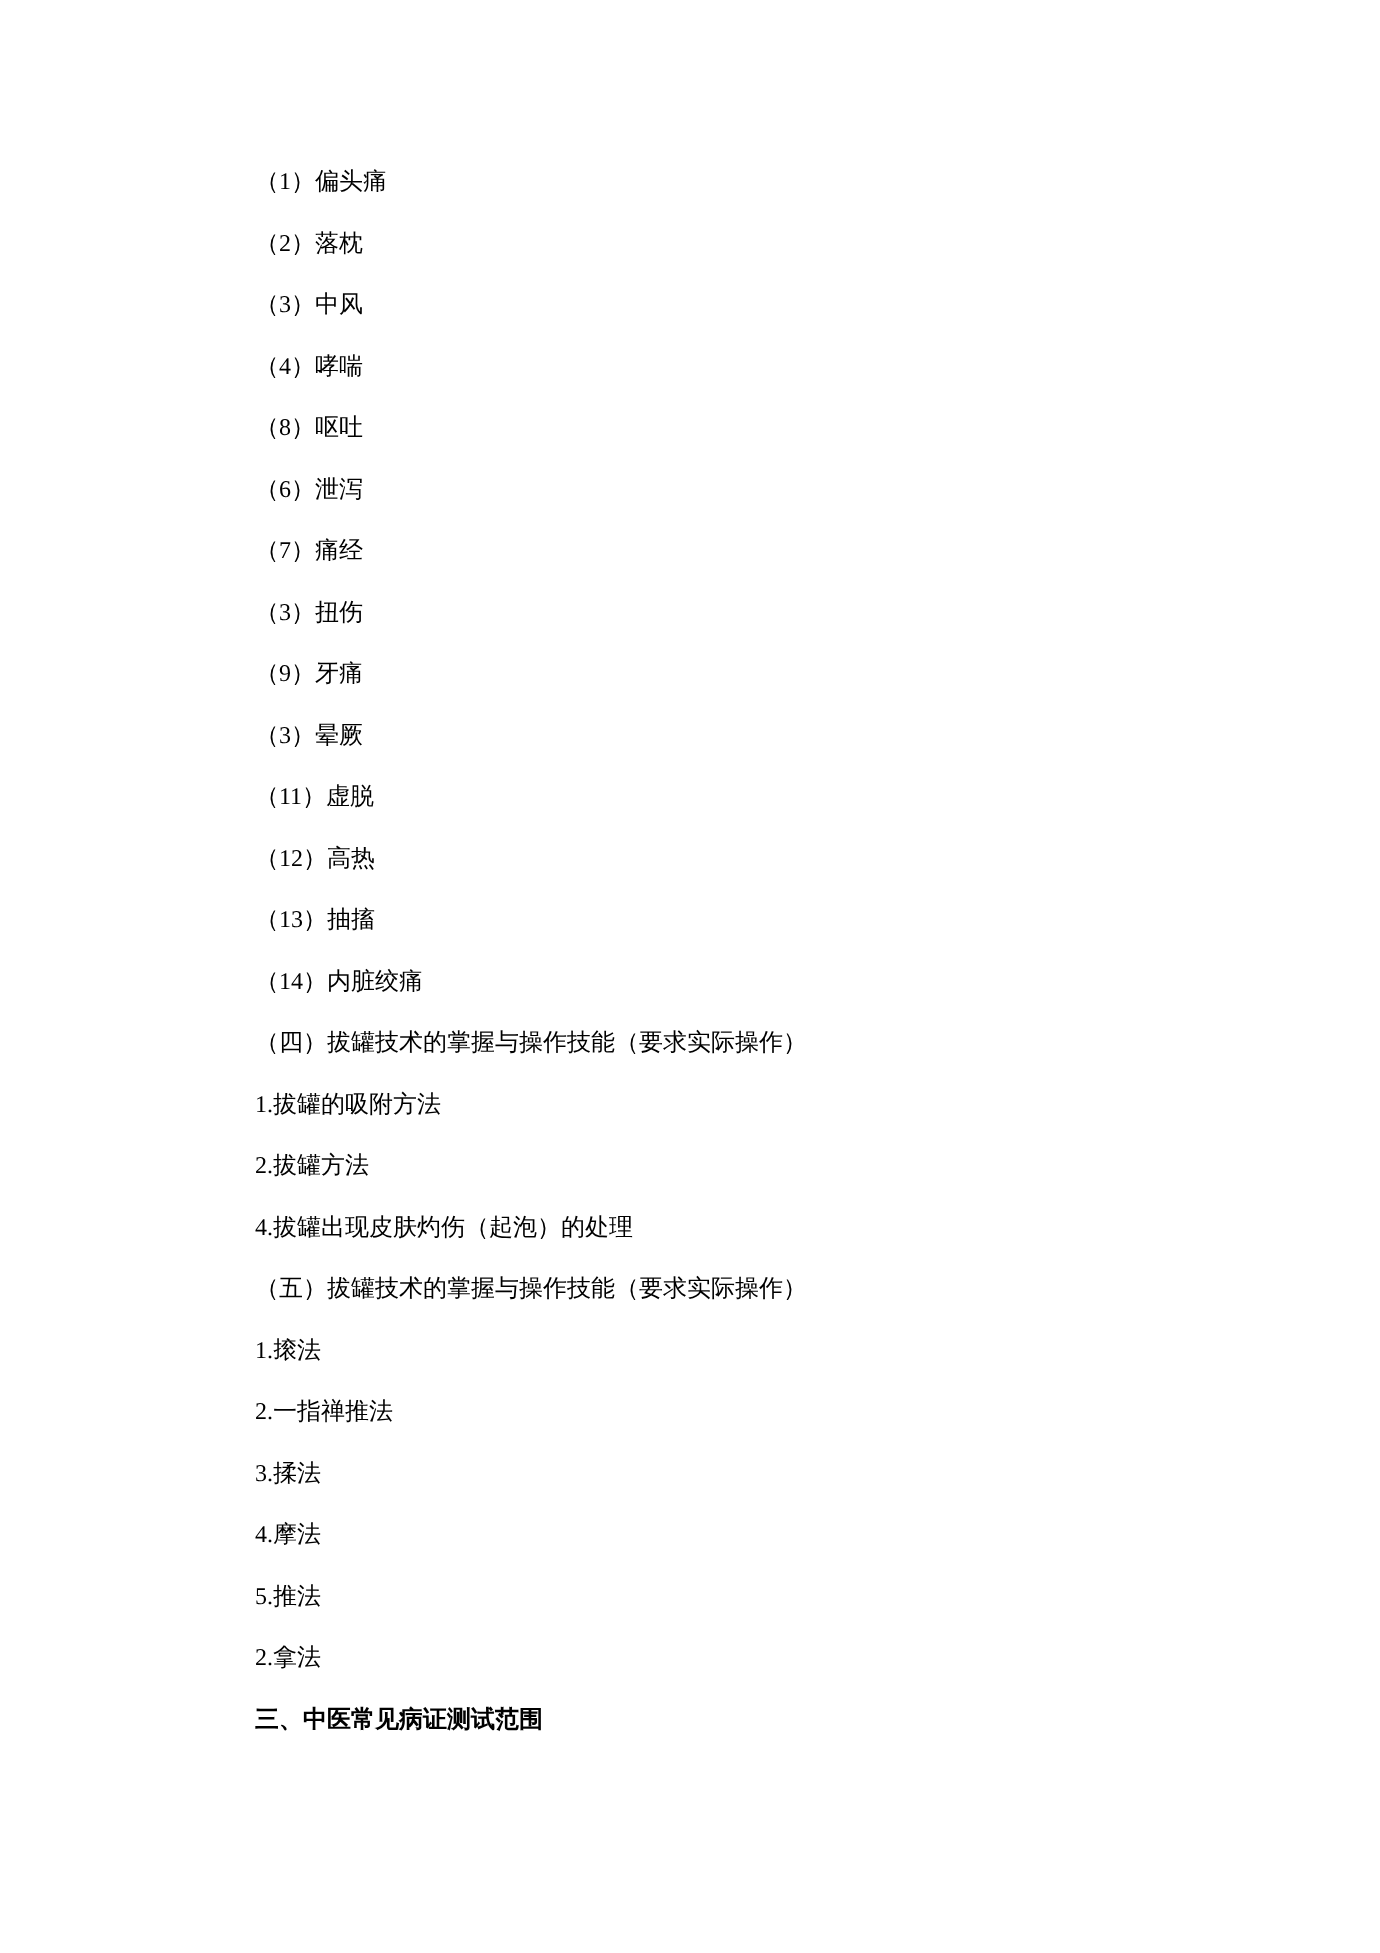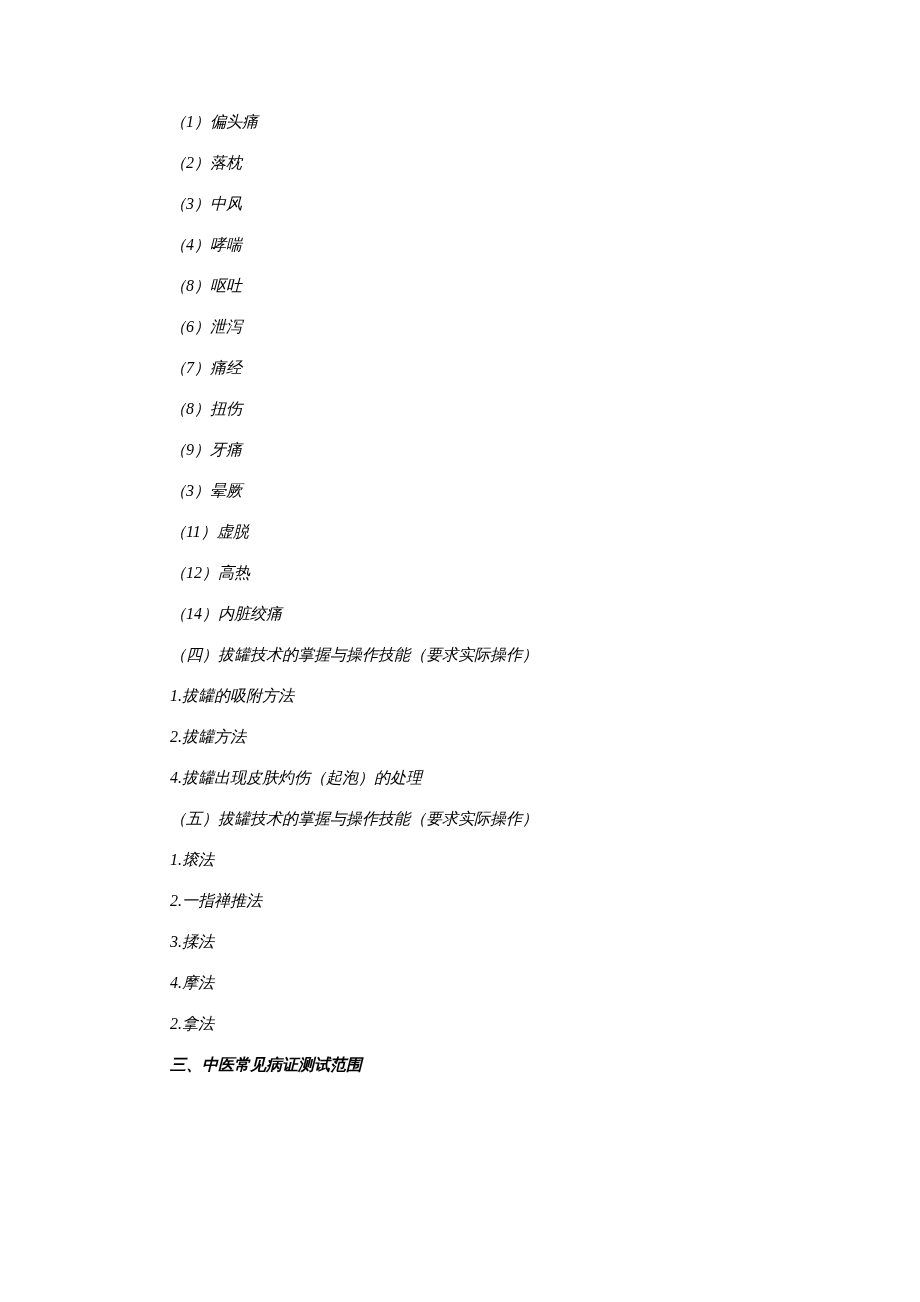--- a/index.html
+++ b/index.html
@@ -13,49 +13,50 @@
     padding: 110px 170px 100px 170px;
     box-sizing: border-box;
     width: 920px;
   }
   .line {
     font-size: 16px;
     color: #000000;
     line-height: 1.5;
     margin-bottom: 17px;
     white-space: nowrap;
-    font-style: italic;
   }
   .bold {
     font-weight: bold;
   }
 </style>
 </head>
 <body>
 
 <div class="page">
   <div id="body-container">
       <div class="line">（1）偏头痛</div>
       <div class="line">（2）落枕</div>
       <div class="line">（3）中风</div>
       <div class="line">（4）哮喘</div>
       <div class="line">（8）呕吐</div>
       <div class="line">（6）泄泻</div>
       <div class="line">（7）痛经</div>
-      <div class="line">（8）扭伤</div>
+      <div class="line">（3）扭伤</div>
       <div class="line">（9）牙痛</div>
       <div class="line">（3）晕厥</div>
       <div class="line">（11）虚脱</div>
       <div class="line">（12）高热</div>
+      <div class="line">（13）抽搐</div>
       <div class="line">（14）内脏绞痛</div>
       <div class="line">（四）拔罐技术的掌握与操作技能（要求实际操作）</div>
       <div class="line">1.拔罐的吸附方法</div>
       <div class="line">2.拔罐方法</div>
       <div class="line">4.拔罐出现皮肤灼伤（起泡）的处理</div>
       <div class="line">（五）拔罐技术的掌握与操作技能（要求实际操作）</div>
       <div class="line">1.㨰法</div>
       <div class="line">2.一指禅推法</div>
       <div class="line">3.揉法</div>
       <div class="line">4.摩法</div>
+      <div class="line">5.推法</div>
       <div class="line">2.拿法</div>
       <div class="line bold">三、中医常见病证测试范围</div>
     </div>
 </div>
 
 </body></html>

